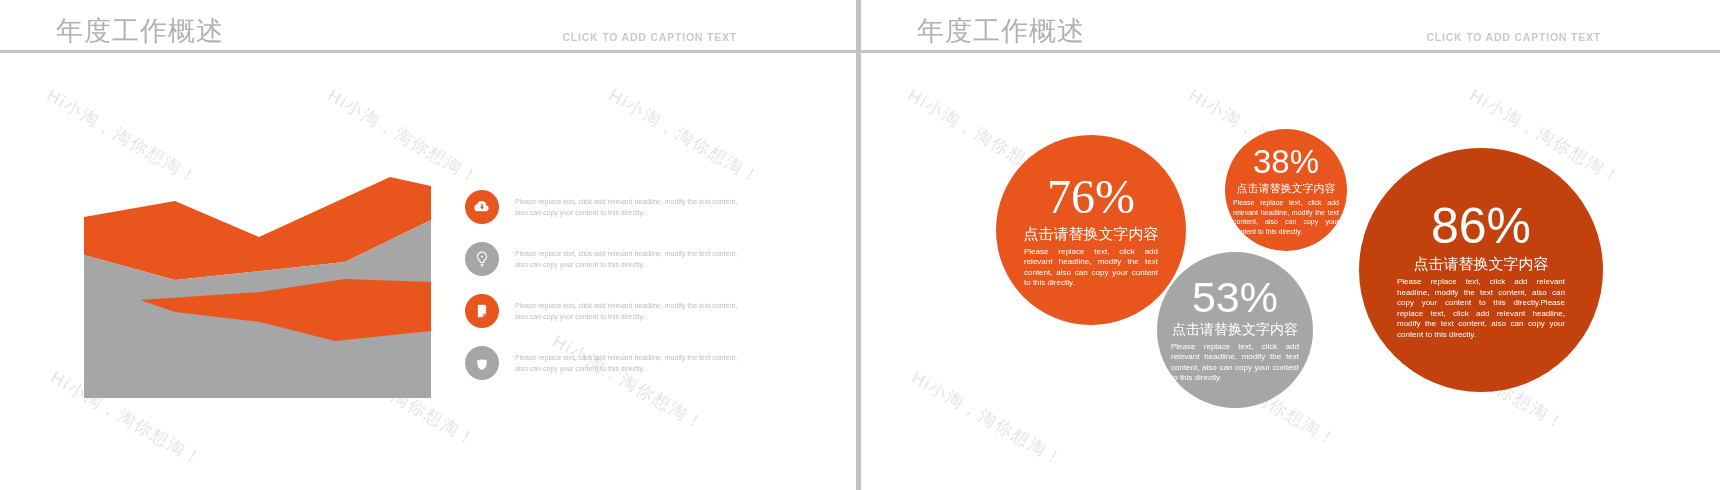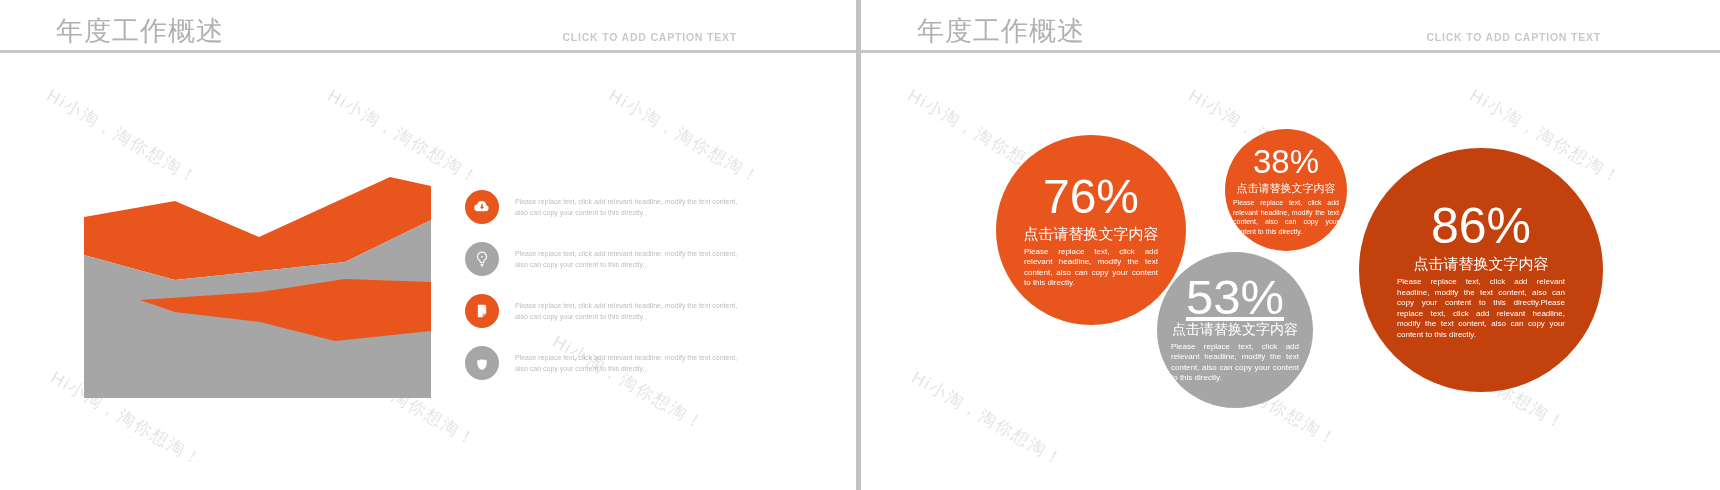--- a/index.html
+++ b/index.html
@@ -28,29 +28,29 @@
          align-items:center;justify-content:center;}
   .badge.orange{background:#e8551d}.badge.gray{background:#a6a6a6}
   .row-text{font-size:7px;line-height:11px;color:#bdbdbd;}
   .row-text div{white-space:nowrap;}
 
   .circle{position:absolute;border-radius:50%;color:#fff;display:flex;flex-direction:column;
           align-items:center;justify-content:center;text-align:center;z-index:2;}
   .circle .stat-heading{margin:3px 0 3px;}
   .circle .stat-body{text-align:justify;line-height:10.5px;}
   .circle-76{left:135px;top:135px;width:190px;height:190px;background:#e8551d;}
-  .circle-76 .stat-value{font-size:48px;line-height:50px;}
+  .circle-76 .stat-value{font-size:48px;line-height:50px;font-family:Liberation Serif, serif;}
   .circle-76 .stat-heading{font-size:15px;}
   .circle-76 .stat-body{font-size:8px;width:134px;}
   .circle-38{left:364px;top:129px;width:122px;height:122px;background:#e8551d;}
   .circle-38 .stat-value{font-size:33px;line-height:35px;}
   .circle-38 .stat-heading{font-size:11px;margin:2px 0;}
   .circle-38 .stat-body{font-size:7px;width:106px;line-height:9.5px;}
   .circle-53{left:296px;top:252px;width:156px;height:156px;background:#a6a6a6;}
-  .circle-53 .stat-value{font-size:49px;line-height:41px;text-decoration:underline;}
+  .circle-53 .stat-value{font-size:43px;line-height:41px;}
   .circle-53 .stat-heading{font-size:14px;}
   .circle-53 .stat-body{font-size:8px;width:128px;}
   .circle-86{left:498px;top:148px;width:244px;height:244px;background:#c2410c;}
   .circle-86 .stat-value{font-size:50px;line-height:52px;}
   .circle-86 .stat-heading{font-size:15px;}
   .circle-86 .stat-body{font-size:8px;width:168px;}
 </style>
 </head>
 <body>
 

